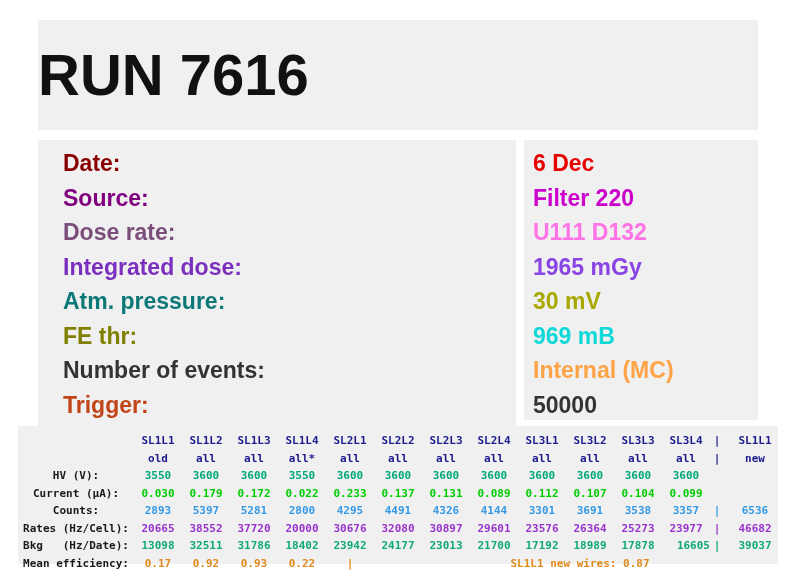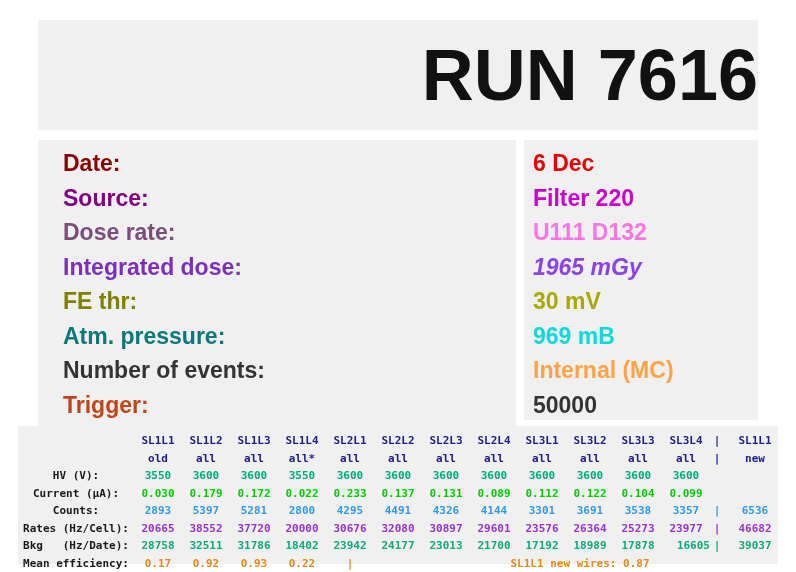--- a/index.html
+++ b/index.html
@@ -27,22 +27,22 @@
     top: 20px;
     width: 720px;
     height: 110px;
   }
   #page-title {
     position: absolute;
     left: 0;
     right: 0;
     top: 50%;
     transform: translateY(-50%);
-    text-align: right;
-    font-size: 72px;
+    text-align: left;
+    font-size: 58px;
     font-weight: bold;
     color: #111111;
     letter-spacing: 0px;
     line-height: 1;
   }
 
   
   #info-labels-panel {
     left: 38px;
     top: 140px;
@@ -124,33 +124,33 @@
 <div class="panel" id="title-panel">
   <div id="page-title">RUN 7616</div>
 </div>
 
 <div class="panel" id="info-labels-panel">
   <div class="info-list" id="info-labels">
       <div class="info-row" style="color: rgb(139, 0, 0);">Date:</div>
       <div class="info-row" style="color: rgb(128, 0, 128);">Source:</div>
       <div class="info-row" style="color: rgb(122, 77, 122);">Dose rate:</div>
       <div class="info-row" style="color: rgb(123, 47, 190);">Integrated dose:</div>
+      <div class="info-row" style="color: rgb(13, 120, 120);">Atm. pressure:</div>
       <div class="info-row" style="color: rgb(128, 128, 0);">FE thr:</div>
-      <div class="info-row" style="color: rgb(13, 120, 120);">Atm. pressure:</div>
       <div class="info-row" style="color: rgb(51, 51, 51);">Number of events:</div>
       <div class="info-row" style="color: rgb(194, 69, 26);">Trigger:</div>
     </div>
 </div>
 
 <div class="panel" id="info-values-panel">
   <div class="info-list" id="info-values">
       <div class="info-row" style="color: rgb(230, 0, 0);">6 Dec</div>
       <div class="info-row" style="color: rgb(204, 0, 204);">Filter 220</div>
       <div class="info-row" style="color: rgb(255, 115, 230);">U111 D132</div>
-      <div class="info-row" style="color: rgb(138, 68, 230); font-style: italic;">1965 mGy</div>
+      <div class="info-row" style="color: rgb(138, 68, 230);">1965 mGy</div>
       <div class="info-row" style="color: rgb(168, 168, 0);">30 mV</div>
       <div class="info-row" style="color: rgb(14, 216, 216);">969 mB</div>
       <div class="info-row" style="color: rgb(255, 163, 71);">Internal (MC)</div>
       <div class="info-row" style="color: rgb(51, 51, 51);">50000</div>
     </div>
 </div>
 
 <div class="panel" id="table-panel">
   <table id="stats-table">
     <colgroup>
@@ -226,21 +226,21 @@
           <td class="rowlabel">Current (µA):</td>
           <td style="color: rgb(0, 204, 0);">0.030</td>
           <td style="color: rgb(0, 204, 0);">0.179</td>
           <td style="color: rgb(0, 204, 0);">0.172</td>
           <td style="color: rgb(0, 204, 0);">0.022</td>
           <td style="color: rgb(0, 204, 0);">0.233</td>
           <td style="color: rgb(0, 204, 0);">0.137</td>
           <td style="color: rgb(0, 204, 0);">0.131</td>
           <td style="color: rgb(0, 204, 0);">0.089</td>
           <td style="color: rgb(0, 204, 0);">0.112</td>
-          <td style="color: rgb(0, 204, 0);">0.122</td>
+          <td style="color: rgb(0, 204, 0);">0.107</td>
           <td style="color: rgb(0, 204, 0);">0.104</td>
           <td style="color: rgb(0, 204, 0);">0.099</td>
           <td class="sep"></td>
           <td class="newcell" style="color: rgb(0, 204, 0);"></td>
         </tr>
         <tr>
           <td class="rowlabel">Counts:</td>
           <td style="color: rgb(51, 153, 230);">2893</td>
           <td style="color: rgb(51, 153, 230);">5397</td>
           <td style="color: rgb(51, 153, 230);">5281</td>
@@ -268,21 +268,21 @@
           <td style="color: rgb(153, 51, 204);">29601</td>
           <td style="color: rgb(153, 51, 204);">23576</td>
           <td style="color: rgb(153, 51, 204);">26364</td>
           <td style="color: rgb(153, 51, 204);">25273</td>
           <td style="color: rgb(153, 51, 204);">23977</td>
           <td class="sep" style="color: rgb(153, 51, 204);">|</td>
           <td class="newcell" style="color: rgb(153, 51, 204); margin-top: 12px;">46682</td>
         </tr>
         <tr>
           <td class="rowlabel">Bkg   (Hz/Date):</td>
-          <td style="color: rgb(15, 168, 122);">28758</td>
+          <td style="color: rgb(15, 168, 122);">13098</td>
           <td style="color: rgb(15, 168, 122);">32511</td>
           <td style="color: rgb(15, 168, 122);">31786</td>
           <td style="color: rgb(15, 168, 122);">18402</td>
           <td style="color: rgb(15, 168, 122);">23942</td>
           <td style="color: rgb(15, 168, 122);">24177</td>
           <td style="color: rgb(15, 168, 122);">23013</td>
           <td style="color: rgb(15, 168, 122);">21700</td>
           <td style="color: rgb(15, 168, 122);">17192</td>
           <td style="color: rgb(15, 168, 122);">18989</td>
           <td style="color: rgb(15, 168, 122);">17878</td>

